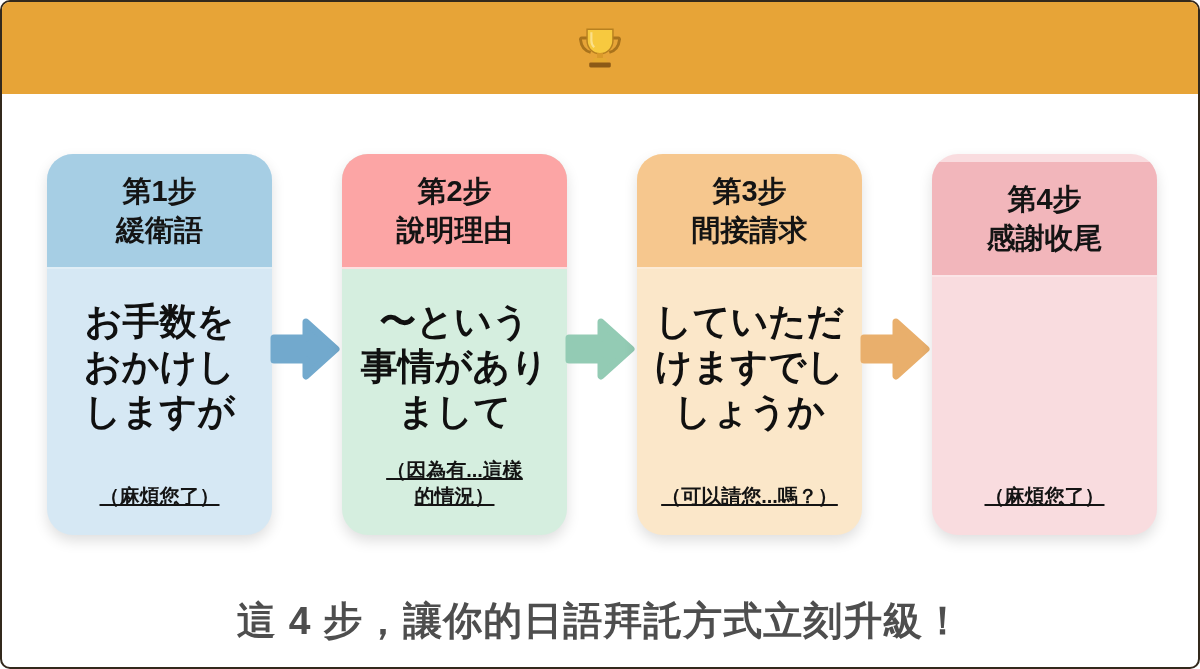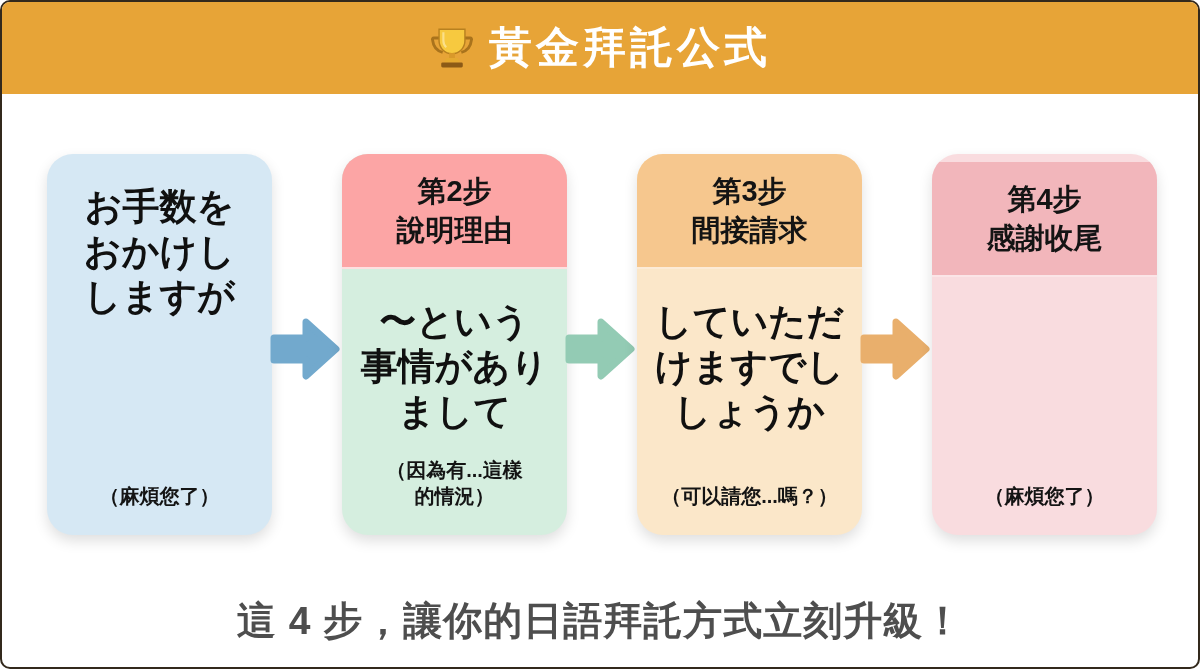--- a/index.html
+++ b/index.html
@@ -81,20 +81,21 @@
     white-space: pre-line;
   }
   .note {
     margin: auto 0 26px;
     font-size: 20px;
     font-weight: 700;
     line-height: 1.3;
     color: #141414;
     text-align: center;
     white-space: pre-line;
+    text-decoration: underline;
   }
   
   .arrow {
     position: absolute;
     top: 310px;
     width: 72px;
     height: 74px;
   }
   
   .footer-caption {
@@ -120,24 +121,27 @@
       <svg width="46" height="46" viewBox="0 0 64 64" aria-hidden="true">
         <path d="M15 18 H7 a2 2 0 0 0 -2 3 c1 9 6 15 14 17" fill="none" stroke="#A9731C" stroke-width="4"></path>
         <path d="M49 18 h8 a2 2 0 0 1 2 3 c-1 9 -6 15 -14 17" fill="none" stroke="#A9731C" stroke-width="4"></path>
         <path d="M14 6 h36 v16 a18 18 0 0 1 -36 0 z" fill="#F7C93F" stroke="#B8801F" stroke-width="2"></path>
         <path d="M20 10 v12 a12 12 0 0 0 4 9" fill="none" stroke="#FBE08A" stroke-width="3"></path>
         <rect x="28" y="39" width="8" height="7" fill="#D9992A"></rect>
         <path d="M24 46 h16 l3 6 h-22 z" fill="#E5A930"></path>
         <rect x="17" y="52" width="30" height="7" rx="2" fill="#8C5A16"></rect>
       </svg>
     </span>
-    <h1>黃金拜託公式</h1>
   </header>
 
   <section class="card" style="left: 45px; background-color: rgb(214, 232, 244);">
+    <div class="card-head" style="background-color: rgb(166, 206, 228);">
+      <div class="step-label">第1步</div>
+      <div class="step-name">緩衛語</div>
+    </div>
     <div class="card-body">
       <div class="phrase">お手数を
 おかけし
 しますが</div>
       <div class="note">（麻煩您了）</div>
     </div>
   </section>
 
   <svg class="arrow" style="left:268px" viewBox="0 0 72 74">
     <path d="M4 26 H36 V10 L66 37 L36 64 V48 H4 Z" stroke-width="7" stroke-linejoin="round" fill="#72A9CD" stroke="#72A9CD"></path>

